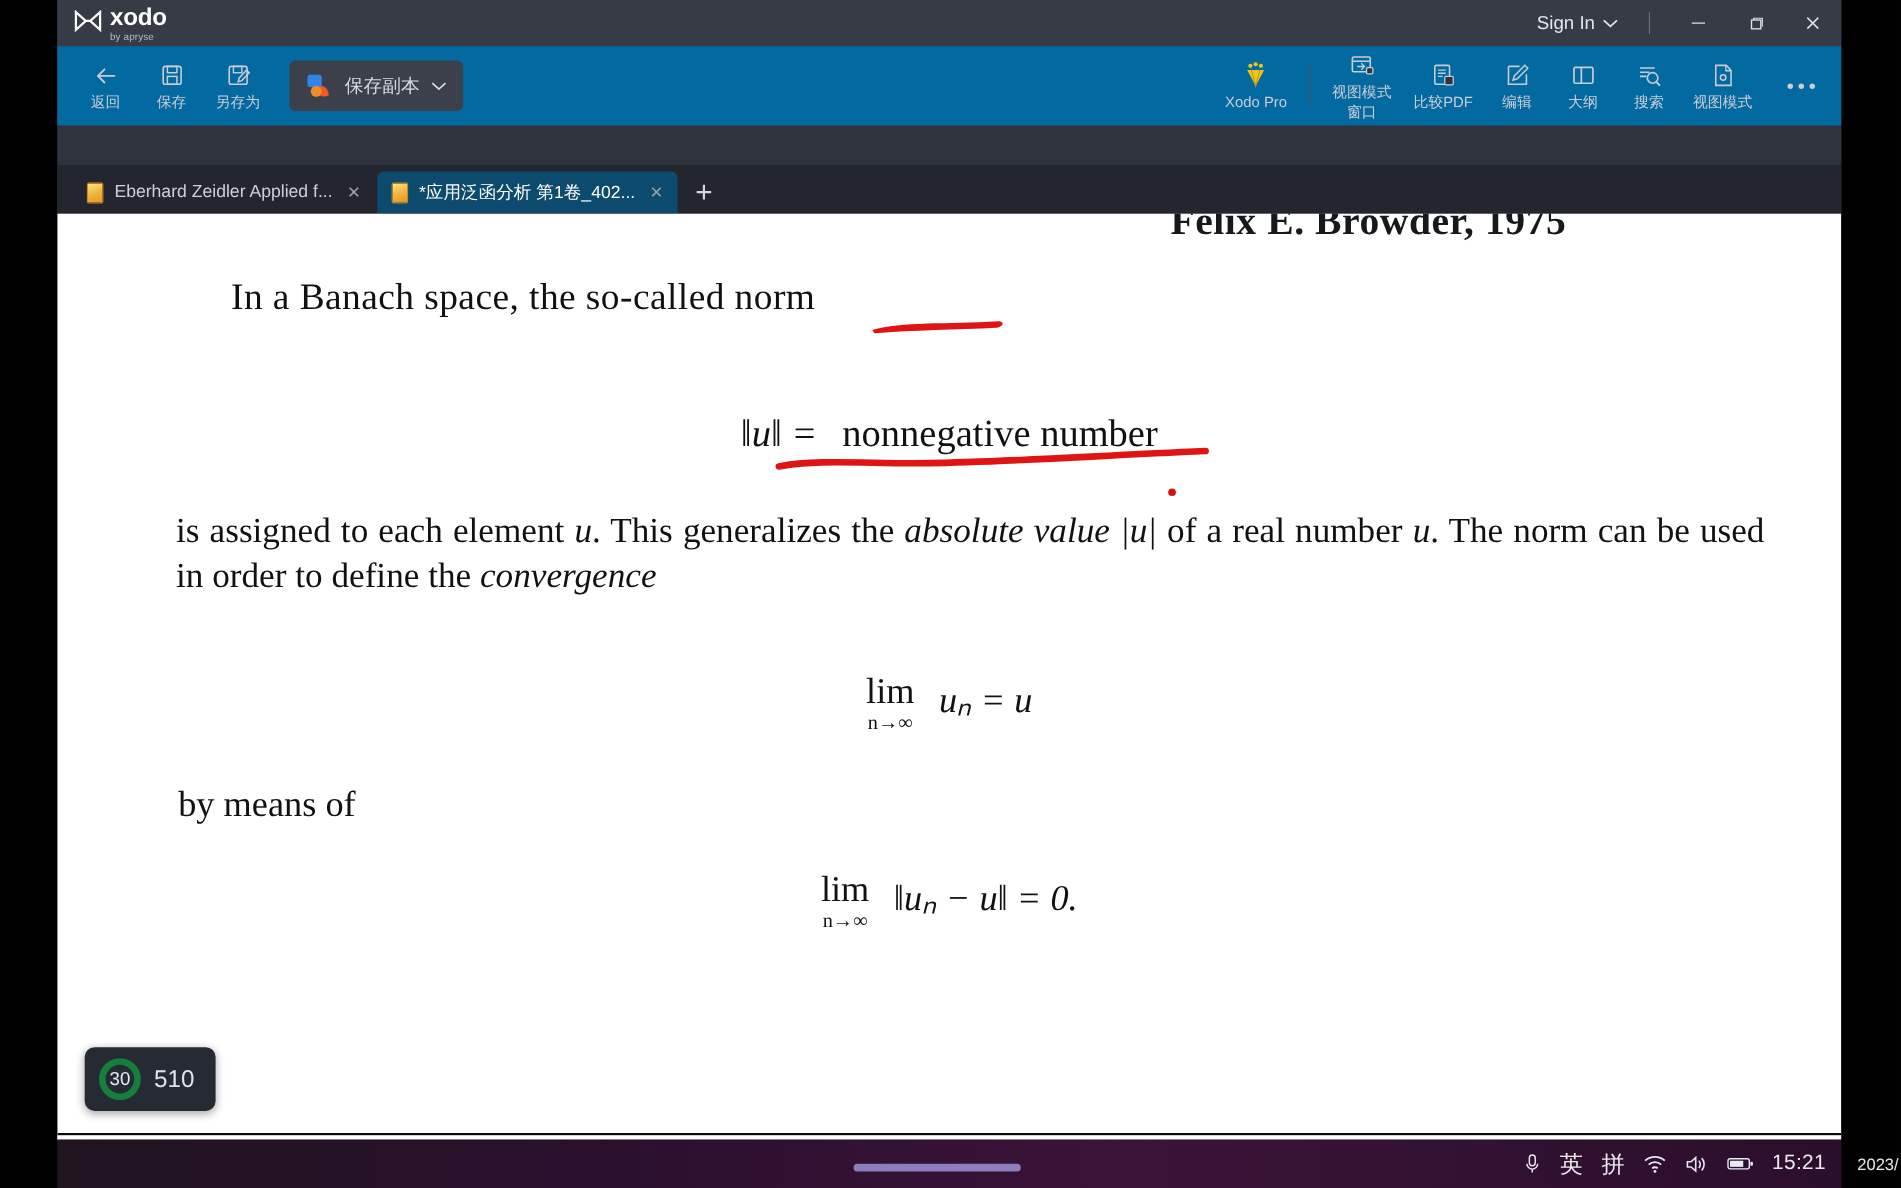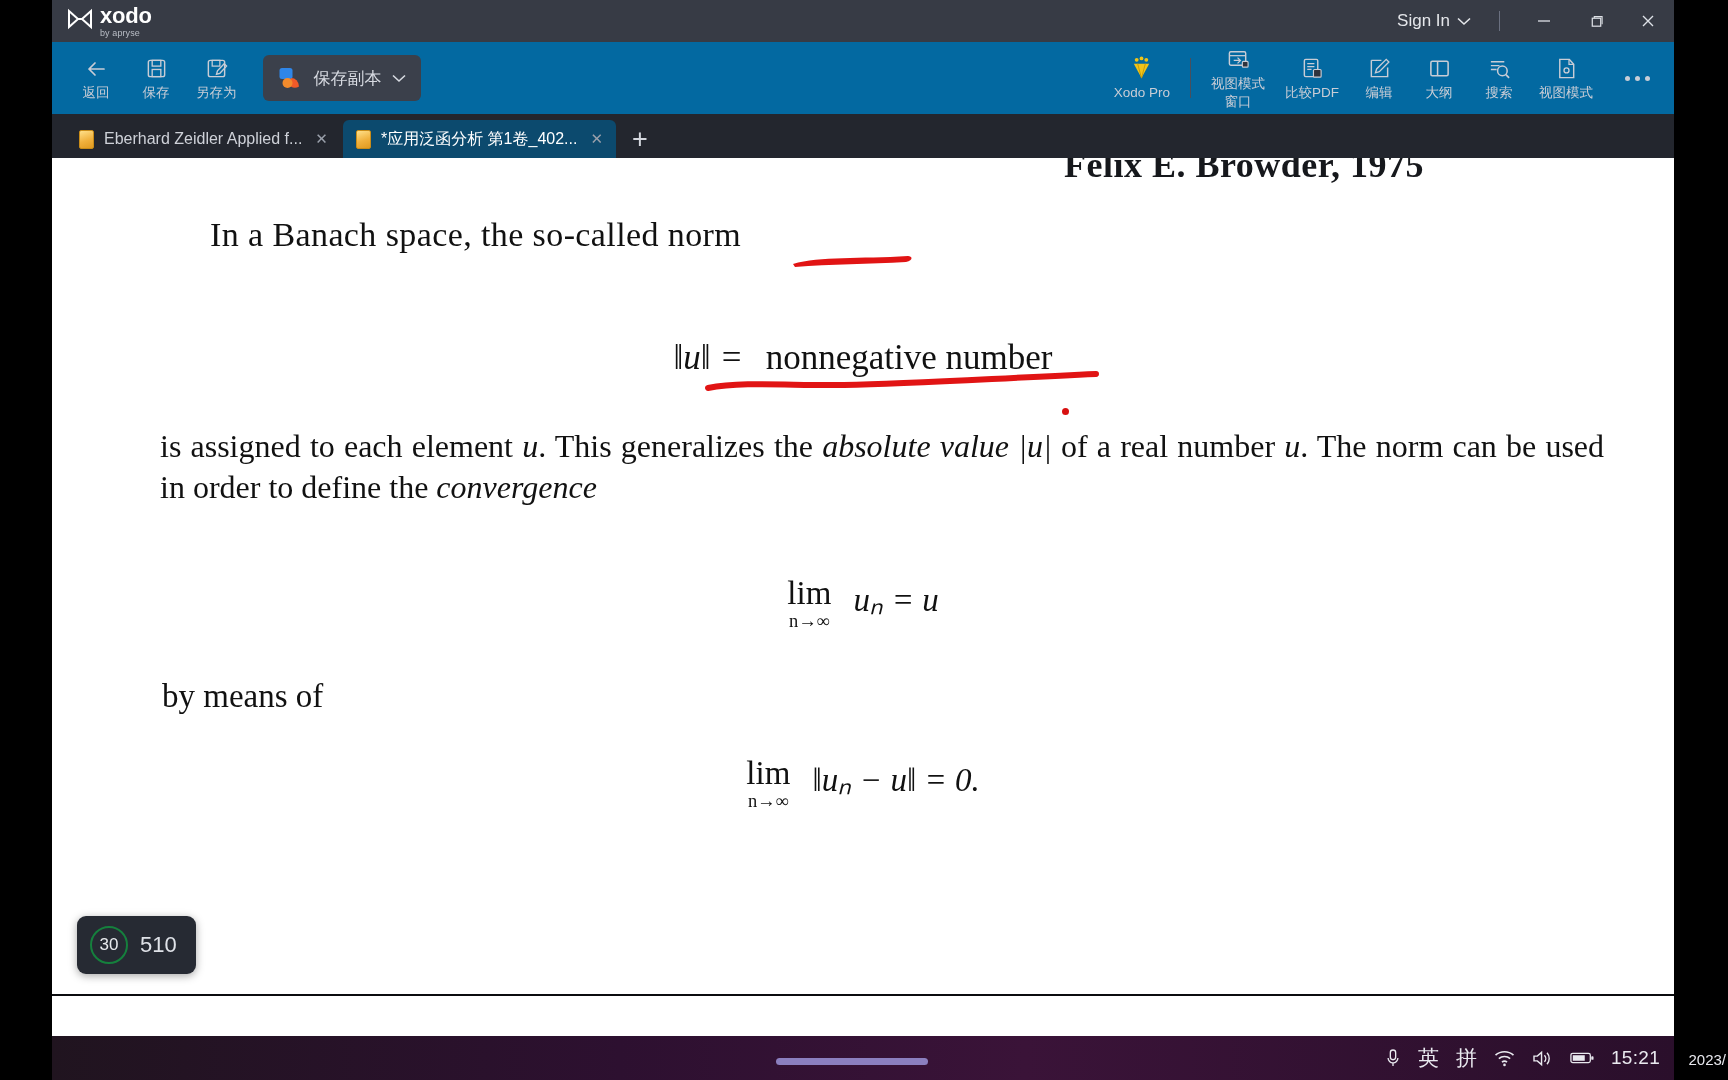--- a/index.html
+++ b/index.html
@@ -73,21 +73,21 @@
   .tb-pro-label { color: #c9cdd6; }
   .dots {
     display: flex; gap: 5px; align-items: center;
     padding: 14px 16px; margin-left: 6px;
   }
   .dots i { width: 5px; height: 5px; border-radius: 50%; background: #c9cdd6; display: block; }
 
   
   .tabstrip {
     height: 44px; background: #23262e;
-    display: flex; align-items: flex-end; padding-left: 14px; gap: 2px;
+    display: flex; align-items: flex-end; padding-left: 14px; gap: 2px; margin-top: 36px;
   }
   .tab {
     display: flex; align-items: center; gap: 10px;
     height: 38px; padding: 0 10px 0 13px;
     color: #ced1d8; font-size: 16px;
     border-radius: 6px 6px 0 0;
     max-width: 320px;
   }
   .tab.active { background: #0c4a6e; color: #ffffff; }
   .tab-title { white-space: nowrap; overflow: hidden; text-overflow: ellipsis; }
@@ -163,21 +163,21 @@
   
   .page-badge {
     position: absolute; left: 25px; bottom: 62px;
     background: #262a33; border-radius: 9px;
     display: flex; align-items: center; gap: 12px;
     padding: 10px 19px 10px 13px;
     box-shadow: 0 2px 8px rgba(0,0,0,.35);
   }
   .page-circle {
     width: 38px; height: 38px; border-radius: 50%;
-    border: 2px solid #15803d;
+    border: 6px solid #15803d;
     display: flex; align-items: center; justify-content: center;
     color: #e8eaee; font-size: 17px;
   }
   .page-total { color: #dfe2e8; font-size: 22px; }
 
   
   .under-strip {
     position: absolute; left: 0; right: 0; bottom: 0; height: 42px;
     background: #ffffff; border-top: 2px solid #0b0c0f;
   }

